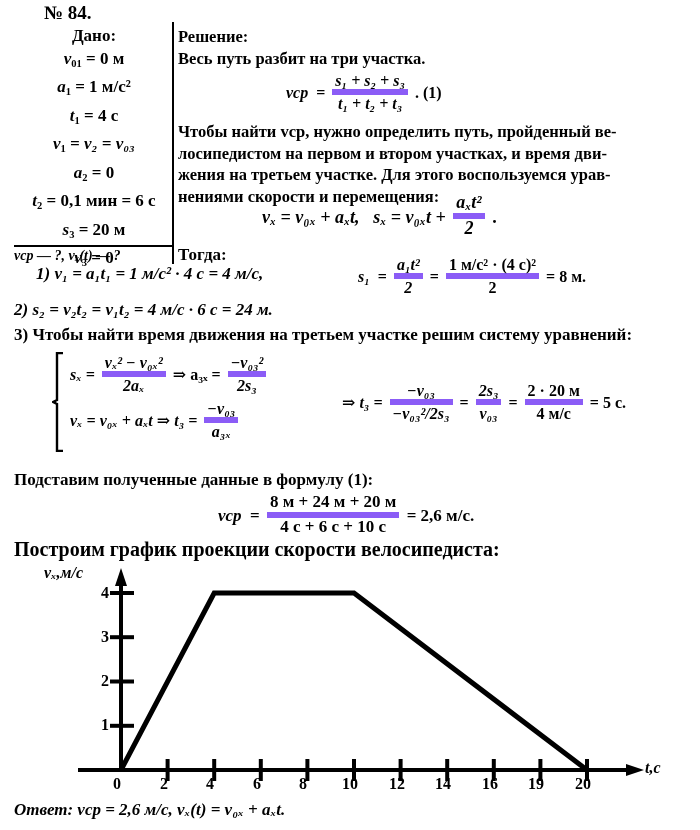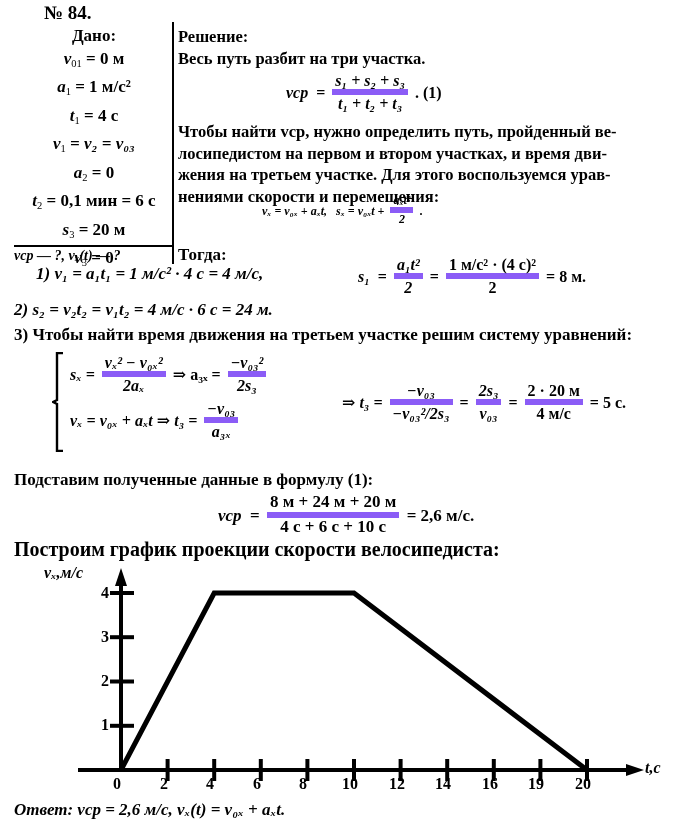--- a/index.html
+++ b/index.html
@@ -21,21 +21,21 @@
     width: 700px;
     height: 830px;
   }
 
   
   .abs { position: absolute; white-space: nowrap; }
   .ital { font-style: italic; }
 
   sub, sup {
     font-size: 0.62em;
-    font-weight: normal;
+    font-weight: bold;
     font-style: normal;
   }
   sub { vertical-align: -0.28em; }
 
   
   .title {
     left: 44px; top: 2px;
     font-size: 19px;
     font-weight: bold;
   }
@@ -84,21 +84,21 @@
     line-height: 1.08;
     margin: 0 3px;
     position: relative;
     top: -0.15em;
   }
   .frac > .num { display: block; padding: 0 3px; font-family: Liberation Serif, serif; }
   .frac > .den { display: block; padding: 0 3px; border-top: 6px solid #8b5cf6; }
 
   
   .f-vsr     { left: 286px; top: 74px;  font-size: 16px; font-weight: bold; }
-  .f-kin     { left: 262px; top: 196px; font-size: 12px; font-weight: bold; }
+  .f-kin     { left: 262px; top: 196px; font-size: 18px; font-weight: bold; }
   .f-s1      { left: 358px; top: 258px; font-size: 16px; font-weight: bold; }
   .f-final   { left: 218px; top: 496px; font-size: 17px; font-weight: bold; }
 
   .l-togda   { left: 178px; top: 245px; font-size: 17px; font-weight: bold; }
   .l-step1   { left: 36px;  top: 264px; font-size: 17px; font-weight: bold; }
   .l-step2   { left: 14px;  top: 300px; font-size: 17px; font-weight: bold; }
   .l-step3   { left: 14px;  top: 325px; font-size: 17px; font-weight: bold; }
   .l-subst   { left: 14px;  top: 470px; font-size: 17px; font-weight: bold; }
   .l-build   { left: 14px;  top: 538px; font-size: 20px; font-weight: bold; }
   .l-answer  { left: 14px;  top: 800px; font-size: 17px; font-weight: bold; }

